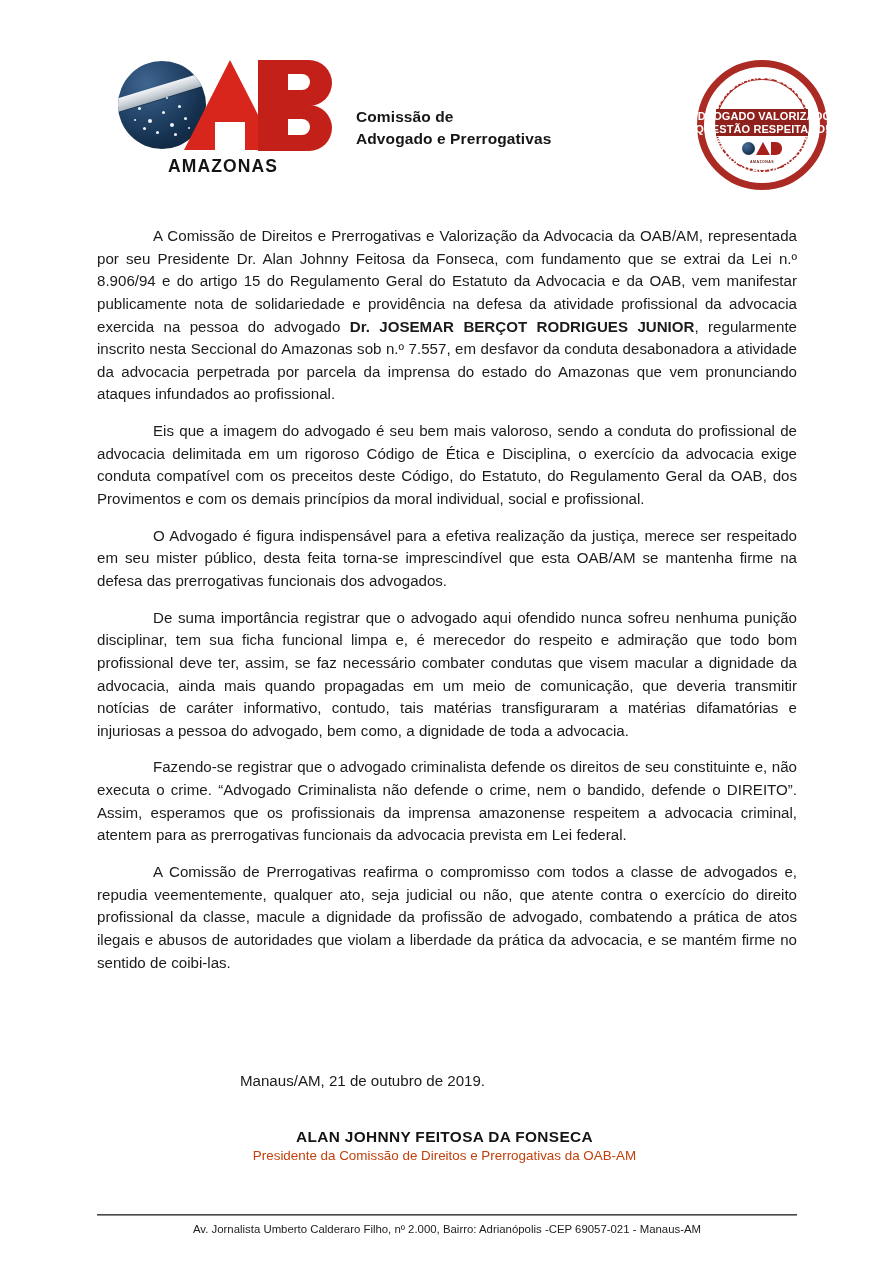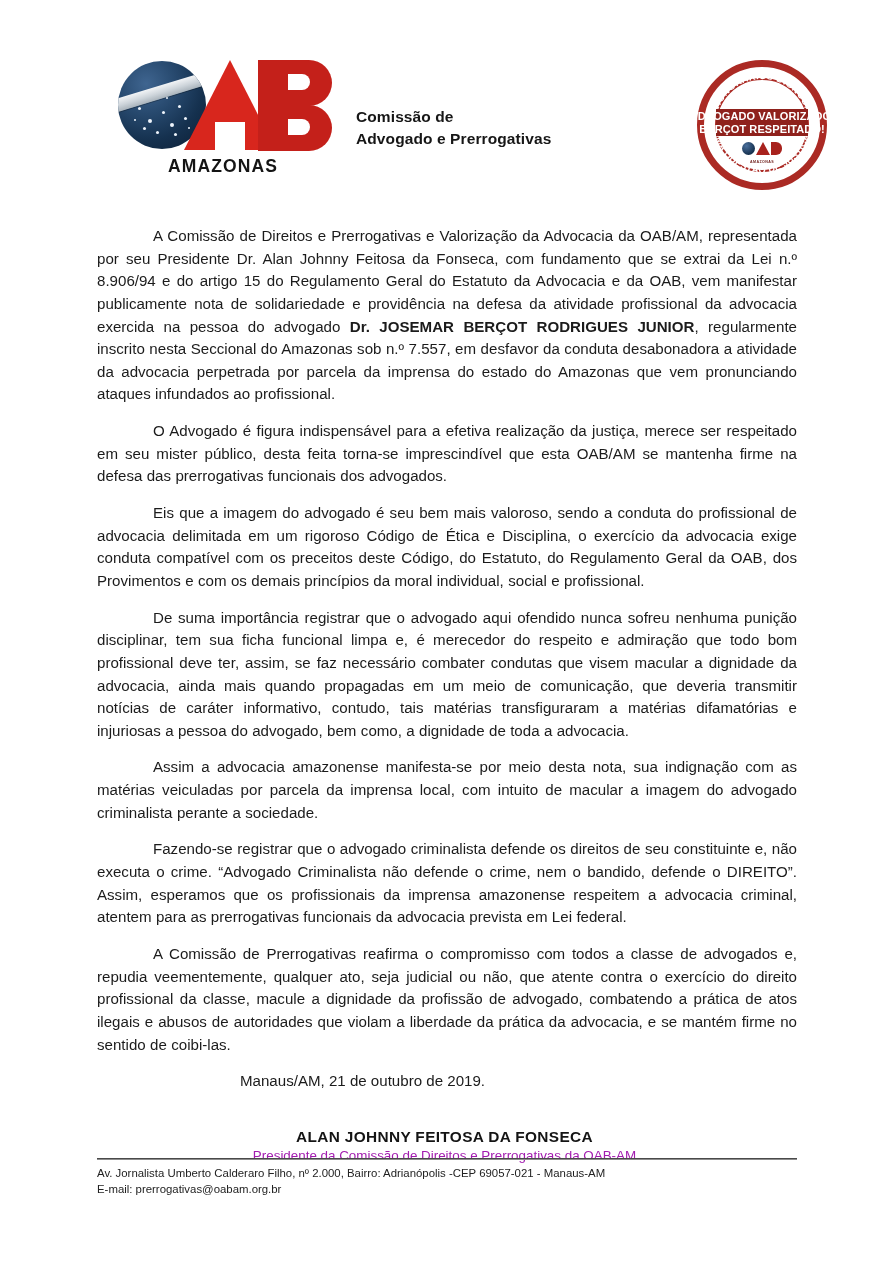--- a/index.html
+++ b/index.html
@@ -279,30 +279,31 @@
     text-align: center;
   }
   .signature .sig-name {
     font-size: 15.4px;
     font-weight: bold;
     letter-spacing: .35px;
     color: #141414;
   }
   .signature .sig-role {
     font-size: 13.4px;
-    color: #a21caf;
+    color: #c2410c;
     margin-top: 2px;
   }
 
   
   .footer {
     position: absolute;
     left: 97px;
-    top: 1158px;
+    top: 1214px;
     width: 700px;
+    text-align: center;
   }
   .footer-rule {
     width: 100%;
     height: 0;
     border-top: 1.6px solid #4a4a4a;
     border-bottom: 1px solid #8d8d8d;
     margin-bottom: 5px;
   }
   .footer-line {
     font-size: 11.4px;
@@ -360,49 +361,47 @@
         </defs>
         <text>
           <textPath href="#topArc" startOffset="50%" text-anchor="middle" id="seal-top-text">HONORÁRIOS DIGNOS:</textPath>
         </text>
         <text>
           <textPath href="#botArc" startOffset="50%" text-anchor="middle" id="seal-bot-text">UMA QUESTÃO DE JUSTIÇA!</textPath>
         </text>
       </svg>
       <div class="seal-banner">
         <span>ADVOGADO VALORIZADO,</span>
-        <span>BERÇOT RESPEITADO!</span>
+        <span>QUESTÃO RESPEITADO!</span>
       </div>
       <div class="seal-logo">
         <span class="mini">
           <span class="mini-o"></span>
             <span class="mini-a"></span>
             <span class="mini-b"></span>
         </span>
         <span class="mini-cap">AMAZONAS</span>
       </div>
     </div>
   </div>
 
   <div class="content">
     <p class="para">A Comissão de Direitos e Prerrogativas e Valorização da Advocacia da OAB/AM, representada por seu Presidente Dr. Alan Johnny Feitosa da Fonseca, com fundamento que se extrai da Lei n.º 8.906/94 e do artigo 15 do Regulamento Geral do Estatuto da Advocacia e da OAB, vem manifestar publicamente nota de solidariedade e providência na defesa da atividade profissional da advocacia exercida na pessoa do advogado <b>Dr. JOSEMAR BERÇOT RODRIGUES JUNIOR</b>, regularmente inscrito nesta Seccional do Amazonas sob n.º 7.557, em desfavor da conduta desabonadora a atividade da advocacia perpetrada por parcela da imprensa do estado do Amazonas que vem pronunciando ataques infundados ao profissional.</p>
+    <p class="para">Eis que a imagem do advogado é seu bem mais valoroso, sendo a conduta do profissional de advocacia delimitada em um rigoroso Código de Ética e Disciplina, o exercício da advocacia exige conduta compatível com os preceitos deste Código, do Estatuto, do Regulamento Geral da OAB, dos Provimentos e com os demais princípios da moral individual, social e profissional.</p>
     <p class="para">O Advogado é figura indispensável para a efetiva realização da justiça, merece ser respeitado em seu mister público, desta feita torna-se imprescindível que esta OAB/AM se mantenha firme na defesa das prerrogativas funcionais dos advogados.</p>
-    <p class="para">Eis que a imagem do advogado é seu bem mais valoroso, sendo a conduta do profissional de advocacia delimitada em um rigoroso Código de Ética e Disciplina, o exercício da advocacia exige conduta compatível com os preceitos deste Código, do Estatuto, do Regulamento Geral da OAB, dos Provimentos e com os demais princípios da moral individual, social e profissional.</p>
     <p class="para">De suma importância registrar que o advogado aqui ofendido nunca sofreu nenhuma punição disciplinar, tem sua ficha funcional limpa e, é merecedor do respeito e admiração que todo bom profissional deve ter, assim, se faz necessário combater condutas que visem macular a dignidade da advocacia,  ainda mais quando propagadas em um meio de comunicação, que deveria transmitir notícias de caráter informativo, contudo, tais matérias transfiguraram a matérias difamatórias e injuriosas a pessoa do advogado, bem como, a dignidade de toda a advocacia.</p>
-    <p class="para">Assim a advocacia amazonense manifesta-se por meio desta nota, sua indignação com as matérias veiculadas por parcela da imprensa local, com intuito de macular a imagem do advogado criminalista perante a sociedade.</p>
     <p class="para">Fazendo-se registrar que o advogado criminalista defende os direitos de seu constituinte e, não executa o crime. “Advogado Criminalista não defende o crime, nem o bandido, defende o DIREITO”. Assim, esperamos que os profissionais da imprensa amazonense respeitem a advocacia criminal, atentem para as prerrogativas funcionais da advocacia prevista em Lei federal.</p>
     <p class="para">A Comissão de Prerrogativas reafirma o compromisso com todos a classe de advogados  e, repudia veementemente, qualquer ato, seja judicial ou não, que atente contra o exercício do direito profissional da classe, macule a dignidade da profissão de advogado, combatendo a prática de atos ilegais e abusos de autoridades que violam a liberdade da prática da advocacia, e se mantém firme no sentido de coibi-las.</p>
   </div>
 
   <div class="closing-date">Manaus/AM, 21 de outubro de 2019.</div>
 
   <div class="signature">
     <div class="sig-name">ALAN JOHNNY FEITOSA DA FONSECA</div>
     <div class="sig-role">Presidente da Comissão de Direitos e Prerrogativas da OAB-AM</div>
   </div>
 
   <div class="footer">
     <div class="footer-rule"></div>
     <div class="footer-line">Av. Jornalista Umberto Calderaro Filho, nº 2.000, Bairro: Adrianópolis -CEP 69057-021 - Manaus-AM</div>
-    <div class="footer-line">E-mail: prerrogativas@oabam.org.br</div>
   </div>
 
 </div>
 
 </body></html>

